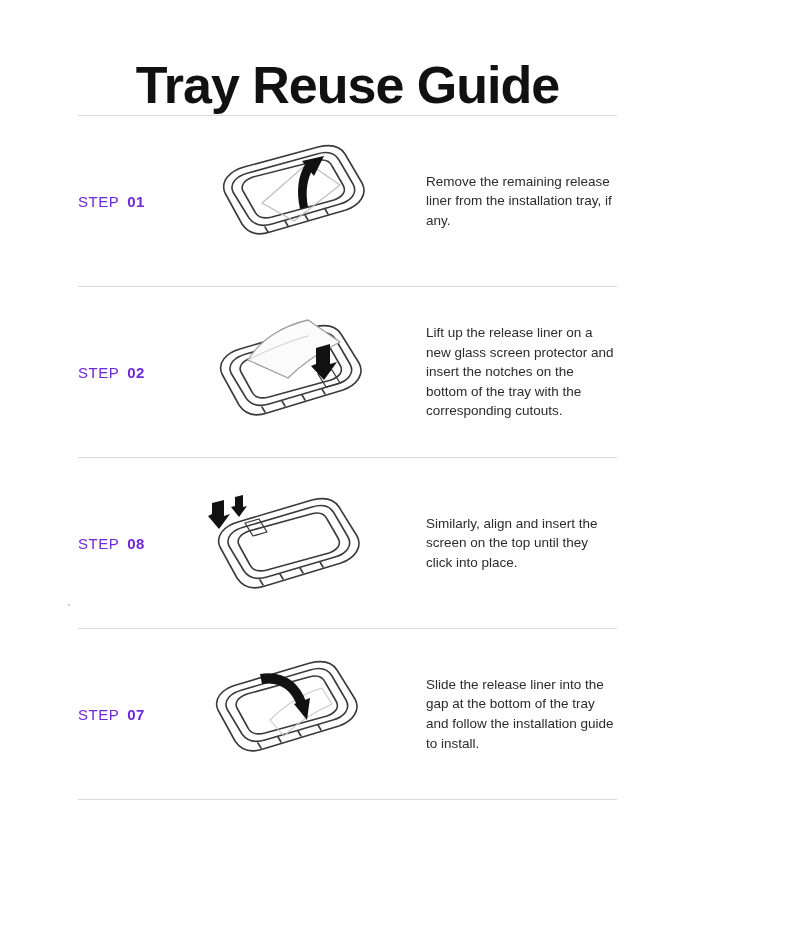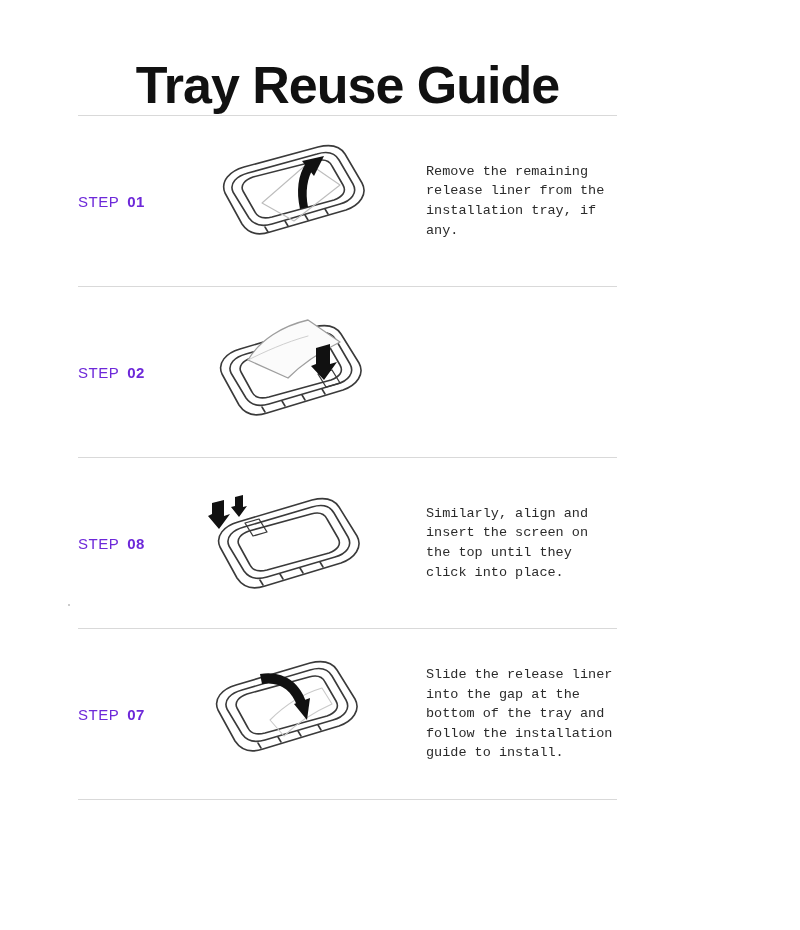--- a/index.html
+++ b/index.html
@@ -76,21 +76,20 @@
   .step-text {
     flex: 1 1 auto;
     padding-left: 26px;
     font-size: 13.5px;
     line-height: 1.45;
     color: #2b2b2b;
     max-width: 310px;
   }
   .step-text p {
     margin: 0;
-    font-family: Liberation Mono, monospace;
   }
   .dot-mark {
     position: absolute;
     left: 68px;
     top: 604px;
     width: 2px;
     height: 2px;
     background: #cccccc;
   }
 </style>
@@ -159,20 +158,23 @@
             <path d="M58 58 C74 50 96 40 118 34" stroke="#cfcfcf" stroke-width="1"></path>
 
             <path d="M128 72 l14 -4 l8 13 l-14 4 z" stroke="#3a3a3a" stroke-width="1.3"></path>
           </g>
 
           <g fill="#111111">
             <path d="M126 46 L140 42 L140 62 L147 60 L134 78 L121 64 L126 62 Z"></path>
           </g>
         </svg>
       </div>
+      <div class="step-text">
+        <p>Lift up the release liner on a new glass screen protector and insert the notches on the bottom of the tray with the corresponding cutouts.</p>
+      </div>
     </li>
 
     <div class="rule"></div>
 
     <li class="step-row">
       <div class="step-label">
         <span class="step-word">STEP</span><span class="step-num">08</span>
       </div>
       <div class="step-figure">
         <svg viewBox="0 0 210 140" xmlns="http://www.w3.org/2000/svg">

